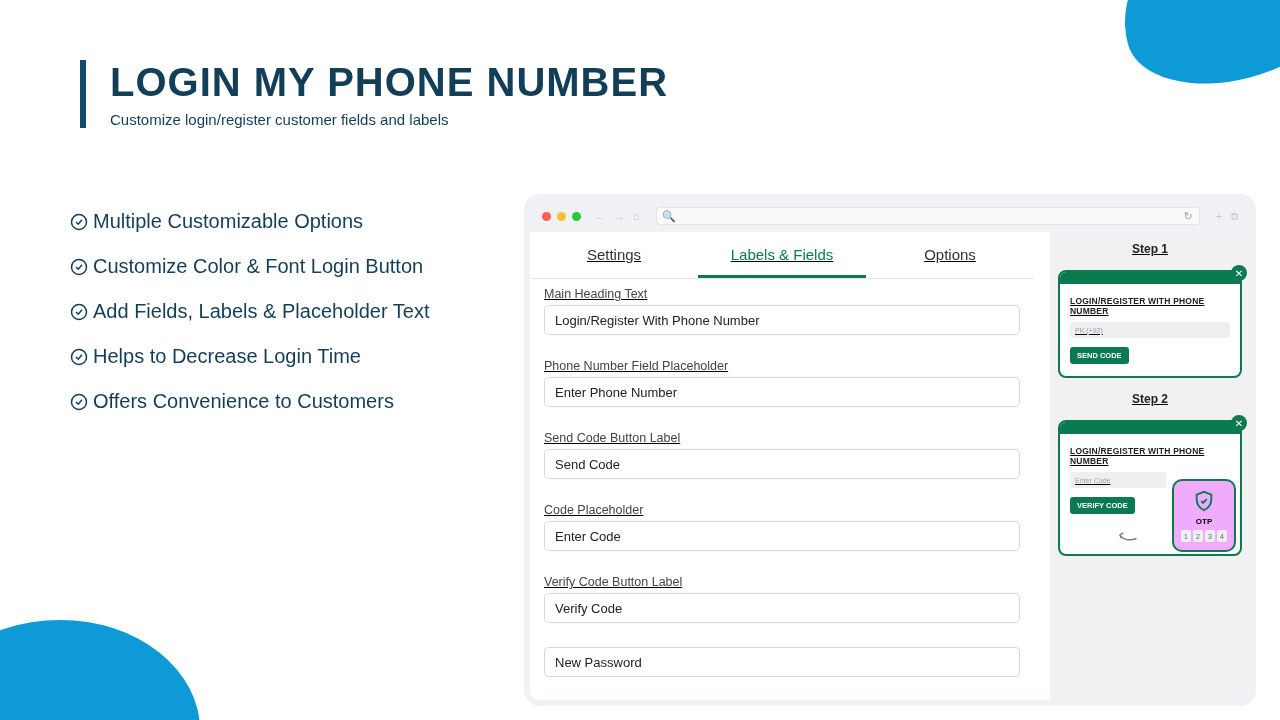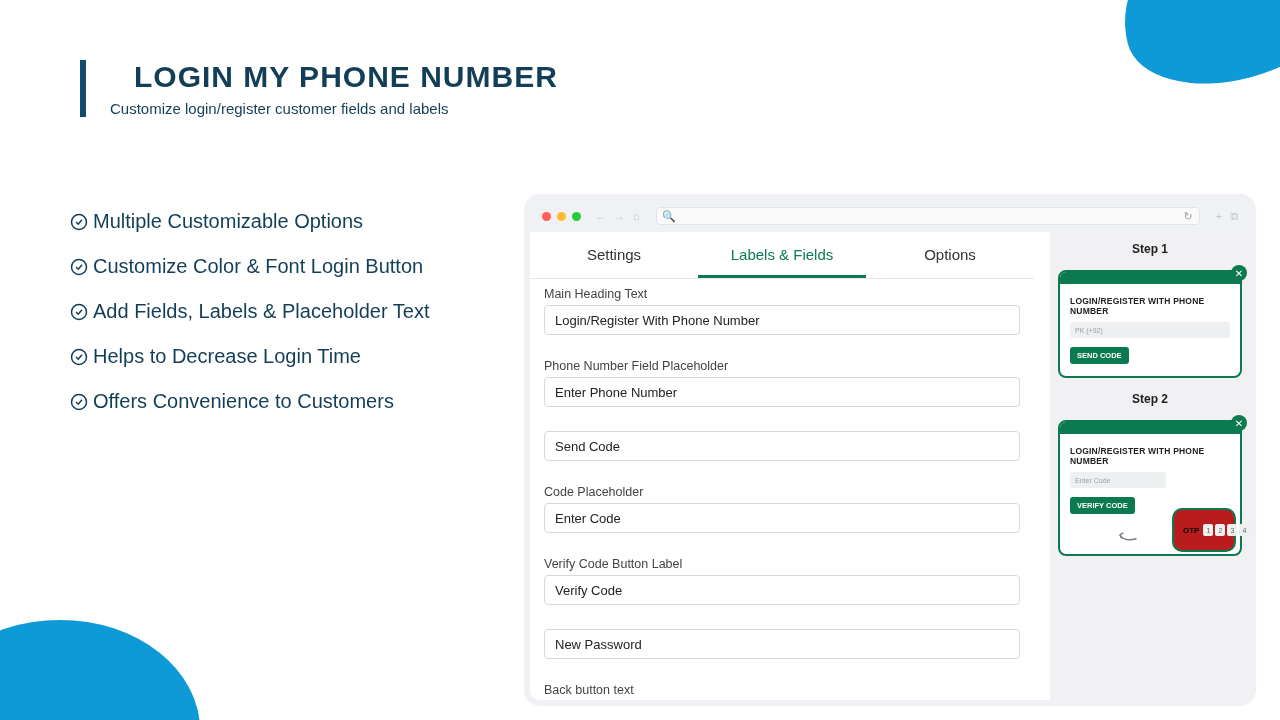--- a/index.html
+++ b/index.html
@@ -4,38 +4,38 @@
 <style>
   * { box-sizing: border-box; margin: 0; padding: 0; }
   html, body { width: 1280px; height: 720px; font-family: -apple-system, BlinkMacSystemFont, 'Segoe UI', Arial, sans-serif; background: #fff; overflow: hidden; position: relative; }
 
   
   .blob-tr { position: absolute; top: -80px; right: -60px; width: 220px; height: 160px; background: #0d9ad6; border-radius: 50% 50% 50% 50% / 60% 60% 40% 40%; transform: rotate(-15deg); }
   .blob-bl { position: absolute; bottom: -120px; left: -80px; width: 280px; height: 220px; background: #0d9ad6; border-radius: 50%; }
 
   
   .hero { position: absolute; top: 60px; left: 80px; border-left: 6px solid #0f4c6d; padding-left: 24px; }
-  .hero h1 { font-size: 30px; font-weight: 900; letter-spacing: 1px; color: #133e57; text-transform: uppercase; margin-left: 24px; }
+  .hero h1 { font-size: 40px; font-weight: 900; letter-spacing: 1px; color: #133e57; text-transform: uppercase; }
   .hero p  { font-size: 15px; color: #133e57; margin-top: 6px; }
 
   .bullets { position: absolute; top: 210px; left: 70px; }
   .bullets li { list-style: none; display: flex; align-items: center; gap: 5px; font-size: 20px; color: #133e57; margin-bottom: 22px; }
   .check { width: 18px; height: 18px; flex: 0 0 18px; }
   .check svg { width: 18px; height: 18px; stroke: #133e57; fill: none; stroke-width: 2; }
 
   
   .window { position: absolute; top: 200px; left: 530px; width: 720px; height: 500px; background: #fff; border-radius: 10px; box-shadow: 0 0 0 6px #f0f1f4; overflow: hidden; }
   .win-chrome { height: 32px; background: #f0f1f4; display: flex; align-items: center; padding: 0 12px; gap: 6px; font-size: 11px; color: #9aa1ab; }
   .dot { width: 9px; height: 9px; border-radius: 50%; }
   .dot.r{background:#ff5f56}.dot.y{background:#ffbd2e}.dot.g{background:#27c93f}
   .nav-ic { margin-left: 8px; display:flex; gap:8px; }
   .nav-ic span{opacity:.5}
   .url { flex:1; height:18px; background:#fafafa; border:1px solid #e2e4e9; border-radius:4px; margin:0 10px; display:flex; align-items:center; padding:0 6px; justify-content:space-between;}
   .url-actions{display:flex;gap:8px;opacity:.5}
-  .win-body { display:flex; height: calc(100% - 32px); }
+  .win-body { display:flex; height: calc(100% - 32px); text-decoration: underline; }
   .win-main { flex:1; background:#fff; display:flex; flex-direction:column; }
   .win-side { width: 200px; background:#f1f1f3; padding: 10px 8px; display:flex; flex-direction:column; gap:14px; overflow:hidden;margin-left:16px;}
 
   .tabs { display:flex; border-bottom:1px solid #e5e7ea; }
   .tab { flex:1; text-align:center; padding:14px 0 12px; font-size:15px; color:#333; cursor:pointer; }
   .tab.active { color:#0c7a50; border-bottom:3px solid #0c7a50; font-weight:500;}
 
   .form { padding: 8px 14px 0; overflow-y:auto; }
   .fg { margin-bottom: 24px; }
   .fg label { font-size: 12.5px; color:#444; display:block; margin-bottom:4px; }
@@ -43,21 +43,21 @@
 
   
   .step-label{ text-align:center; font-size:12px; font-weight:600; color:#222;}
   .card { background:#fff; border:2px solid #0c7a50; border-radius:8px; position:relative; padding:20px 10px 12px; }
   .card .top{position:absolute;top:0;left:0;right:0;height:12px;background:#0c7a50;border-radius:6px 6px 0 0;}
   .card .x{position:absolute;top:-7px;right:-7px;width:16px;height:16px;border-radius:50%;background:#0c7a50;color:#fff;font-size:10px;display:flex;align-items:center;justify-content:center;}
   .card h4{font-size:8.5px;font-weight:800;color:#222;letter-spacing:.2px;margin:4px 0 6px;}
   .mini-in{height:16px;background:#eeeff1;border-radius:3px;font-size:7px;color:#9aa1ab;display:flex;align-items:center;padding:0 5px;margin-bottom:6px;}
   .mini-btn{display:inline-block;background:#0c7a50;color:#fff;font-size:7.5px;font-weight:700;padding:4px 7px;border-radius:3px;}
 
-  .phone{width:64px;border:2px solid #0c7a50;border-radius:10px;padding:8px 5px;background:#b91c1c;position:absolute;right:6px;bottom:4px;display:flex;flex-direction:row;align-items:center;gap:4px;}
+  .phone{width:64px;border:2px solid #0c7a50;border-radius:10px;padding:8px 5px;background:#f0abfc;position:absolute;right:6px;bottom:4px;display:flex;flex-direction:column;align-items:center;gap:4px;}
   .card2-wrap{position:relative;}
   .shield{width:22px;height:24px;}
   .otp-cells{display:flex;gap:2px;}
   .otp-cells span{width:10px;height:12px;background:#eeeff1;border-radius:2px;font-size:7px;display:flex;align-items:center;justify-content:center;color:#666;}
   .arrow{position:absolute;left:58px;bottom:10px;width:28px;height:28px;}
 
 </style>
 </head>
 <body>
 
@@ -138,20 +138,21 @@
       <div class="form">
         <div class="fg">
           <label>Main Heading Text</label>
           <input value="Login/Register With Phone Number" style="">
         </div>
         <div class="fg">
           <label>Phone Number Field Placeholder</label>
           <input value="Enter Phone Number" style="">
         </div>
         <div class="fg">
+          <label>Send Code Button Label</label>
           <input value="Send Code" style="">
         </div>
         <div class="fg">
           <label>Code Placeholder</label>
           <input value="Enter Code" style="">
         </div>
         <div class="fg">
           <label>Verify Code Button Label</label>
           <input value="Verify Code" style="">
         </div>

